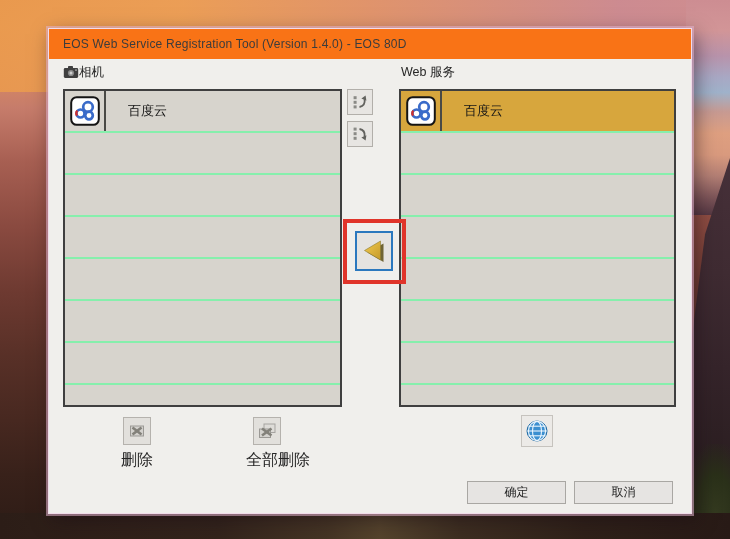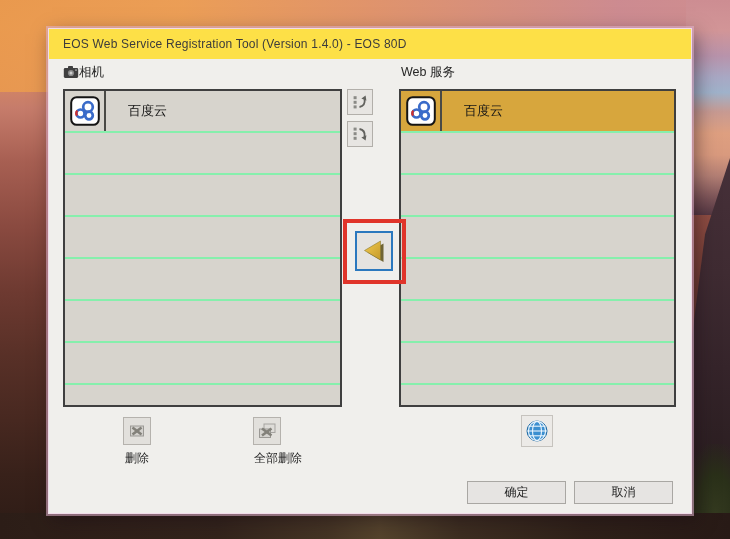--- a/index.html
+++ b/index.html
@@ -25,21 +25,21 @@
     clip-path: polygon(100% 0, 52% 20%, 22% 52%, 0 100%, 100% 100%); }
   .bg-veg { position:absolute; right:0; bottom:0; width:48px; height:95px;
     background: radial-gradient(ellipse at 70% 75%, #343a20 0%, #2a3019 40%, rgba(42,48,25,0) 75%); }
   .bg-bottom { position:absolute; left:0; bottom:0; width:730px; height:26px;
     background: linear-gradient(90deg, #2c1d17 0%, #33241c 30%, #453525 45%,
       #55442d 52%, #3d2e21 63%, #2f2119 80%, #281a16 100%); }
 
   .dialog { position:absolute; left:48px; top:28px; width:644px; height:486px;
     background:#f0efec; border:1px solid #f2dcEA;
     box-shadow: 0 0 0 2px rgba(226,178,206,.55), 4px 6px 18px rgba(25,12,20,.5); }
-  .titlebar { height:30px; background:#fde047; display:flex; align-items:center;
+  .titlebar { height:30px; background:#f97316; display:flex; align-items:center;
     padding:12px 14px; font-size:12px; color:#3c3c3c; letter-spacing:.2px; }
 
   .panel-label { position:absolute; top:33px; height:20px; display:flex;
     align-items:center; font-size:12.5px; color:#262626; }
   .panel-label.cam { left:14px; }
   .panel-label.web { left:352px; }
 
   .list { position:absolute; top:60px; height:318px; background:#86efac;
     border:2px solid #3f3f3f; overflow:hidden; }
   .list.cam { left:14px;  width:279px; }
@@ -62,21 +62,21 @@
     align-items:center; justify-content:center; }
   .red-box { position:absolute; left:294px; top:190px; width:63px; height:65px;
     border:4px solid #e0342a; pointer-events:none; }
 
   .icon-btn { position:absolute; background:#e2e0dc; border:1px solid #b5b2ad;
     display:flex; align-items:center; justify-content:center; }
   .icon-btn.del     { left:74px;  top:388px; width:28px; height:28px; }
   .icon-btn.delall  { left:204px; top:388px; width:28px; height:28px; }
   .icon-btn.editweb { left:472px; top:386px; width:32px; height:32px; background:#eceae7; border-color:#c6c3be; }
 
-  .under-label { position:absolute; font-size:12px; color:#262626; text-align:center; }
+  .under-label { position:absolute; font-size:16px; color:#262626; text-align:center; }
   .under-label.del     { left:60px;  top:421px; width:56px; }
   .under-label.delall  { left:189px; top:421px; width:80px; }
   .under-label.editweb { left:436px; top:423px; width:104px; }
 
   .push-btn { position:absolute; top:452px; width:99px; height:23px;
     background:#e6e4e2; border:1px solid #a9a7a3; display:flex;
     align-items:center; justify-content:center; font-size:12px; color:#1f1f1f; }
   .push-btn.ok { left:418px; } .push-btn.cancel { left:525px; }
 </style>
 </head>

